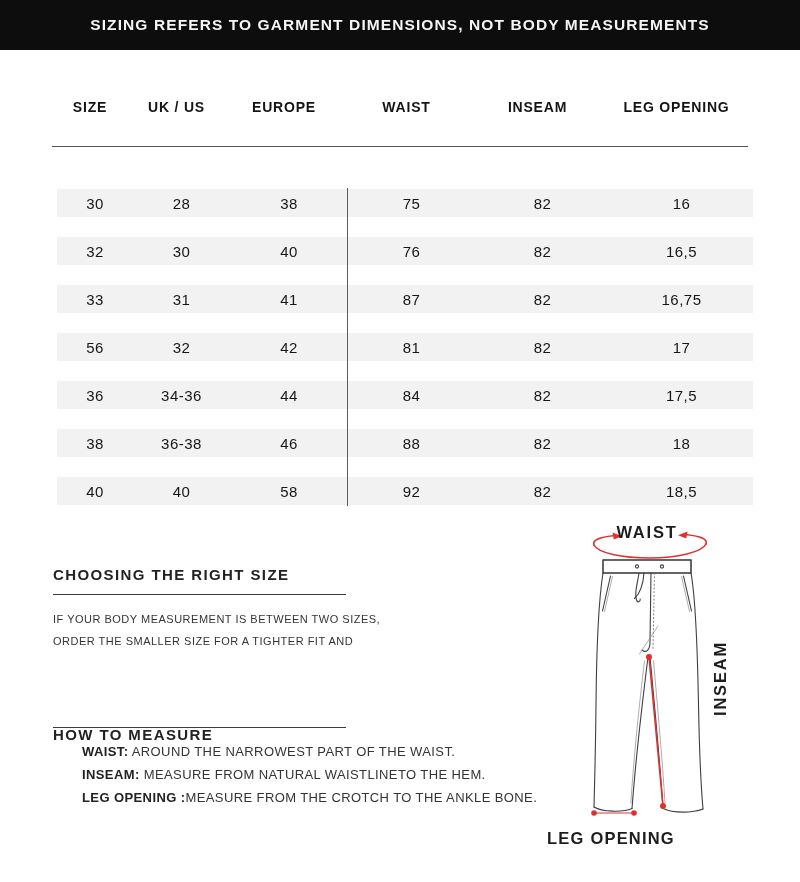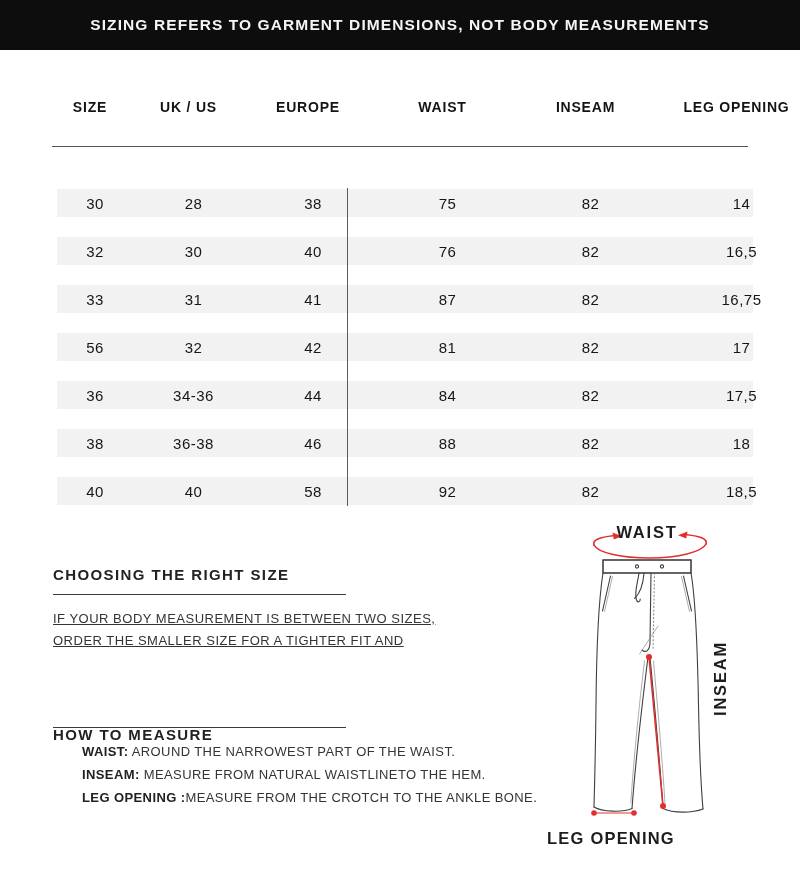--- a/index.html
+++ b/index.html
@@ -6,36 +6,36 @@
   html,body { background:#ffffff; }
   body { font-family:"Liberation Sans", sans-serif; color:#1f1f1f; }
   .canvas { position:relative; width:800px; height:882px; background:#fff; overflow:hidden; }
 
   
   .banner { position:absolute; left:0; top:0; width:800px; height:50px;
     background:var(--banner-bg,#0d0d0d); display:flex; align-items:center; justify-content:center; }
   .banner span { color:#f5f5f5; font-weight:bold; font-size:15.5px; letter-spacing:1.1px; }
 
   
-  .grid6 { display:grid; grid-template-columns:76px 97px 118px 127px 135px 143px;gap:12px; }
+  .grid6 { display:grid; grid-template-columns:76px 97px 118px 127px 135px 143px; }
   .table-header { position:absolute; left:52px; top:99px; width:696px; }
   .th { text-align:center; font-weight:bold; font-size:14px; letter-spacing:0.8px; color:#141414; }
   .header-rule { position:absolute; left:52px; top:146px; width:696px; height:1px; background:#555; }
   .table-body { position:absolute; left:57px; top:189px; width:696px; }
   .tr { height:28px; margin-bottom:20px; background:var(--row-gray,#f2f2f2); align-items:center; }
   .td { text-align:center; font-size:15px; letter-spacing:0.5px; color:#161616; }
   .col-divider { position:absolute; left:347px; top:188px; width:1px; height:318px; background:#5c5c5c; }
 
   
   .sec-title { position:absolute; left:53px; font-weight:bold; font-size:15px; letter-spacing:1.4px; color:#222; }
   .rule { position:absolute; left:53px; width:293px; height:1px; background:#3c3c3c; }
   .choosing-title { top:566px; }
   .choosing-rule { top:594px; }
   .choosing-body { position:absolute; left:53px; top:608px; width:430px;
-    font-size:13px; letter-spacing:0.5px; line-height:22.4px; color:#343434;text-decoration:underline; }
+    font-size:11px; letter-spacing:0.5px; line-height:22.4px; color:#343434; }
   .measure-title { top:726px; }
   .measure-rule { top:727px; }
   .measure-items { position:absolute; left:53px; top:740px; width:540px;
     font-size:13px; letter-spacing:0.4px; line-height:23px; color:#343434; }
   .m-label { font-weight:bold; color:#222;margin-left:29px; }
 
   
   .pants { position:absolute; left:540px; top:500px; }
   .ink path, .ink rect, .ink circle { stroke:var(--line-dark,#3f3f3f); stroke-width:1.1; fill:none; stroke-linecap:round; }
   .ink .thin { stroke:#8a8a8a; stroke-width:0.7; }
@@ -64,21 +64,21 @@
       <div class="th">LEG OPENING</div>
     </div>
   <div class="header-rule"></div>
   <div class="table-body" id="table-body">
       <div class="tr grid6">
         <div class="td">30</div>
         <div class="td">28</div>
         <div class="td">38</div>
         <div class="td">75</div>
         <div class="td">82</div>
-        <div class="td">14</div>
+        <div class="td">16</div>
       </div>
       <div class="tr grid6">
         <div class="td">32</div>
         <div class="td">30</div>
         <div class="td">40</div>
         <div class="td">76</div>
         <div class="td">82</div>
         <div class="td">16,5</div>
       </div>
       <div class="tr grid6">

